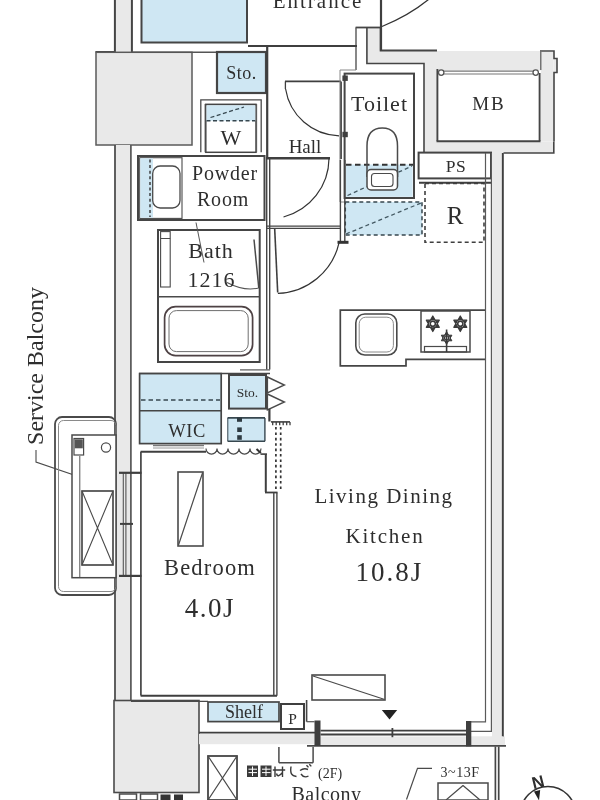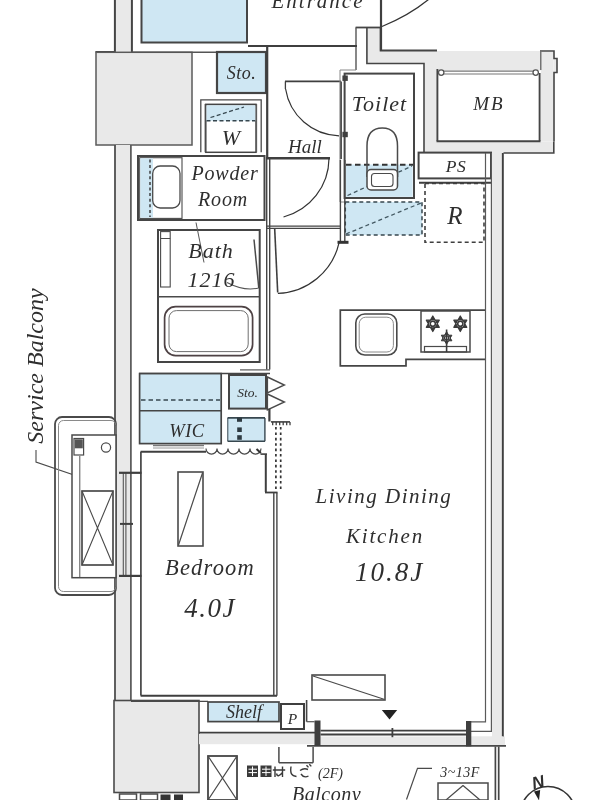--- a/index.html
+++ b/index.html
@@ -1,16 +1,16 @@
 <!DOCTYPE html>
 <html><head>
 <meta charset="utf-8">
 <style>
 html,body{margin:0;padding:0;background:#fff;}
-#plan{width:600px;height:800px;position:relative;overflow:hidden;font-style:italic;}
+#plan{width:600px;height:800px;position:relative;overflow:hidden;}
 svg{display:block;}
 text{font-family:"Liberation Serif",serif;fill:#2e2e2e;}
 .sans{font-family:"Liberation Sans",sans-serif;}
 </style>
 </head>
 <body>
 
 <div id="plan">
 <svg width="600" height="800" viewBox="0 0 600 800" fill="none" stroke-linecap="butt">
 

